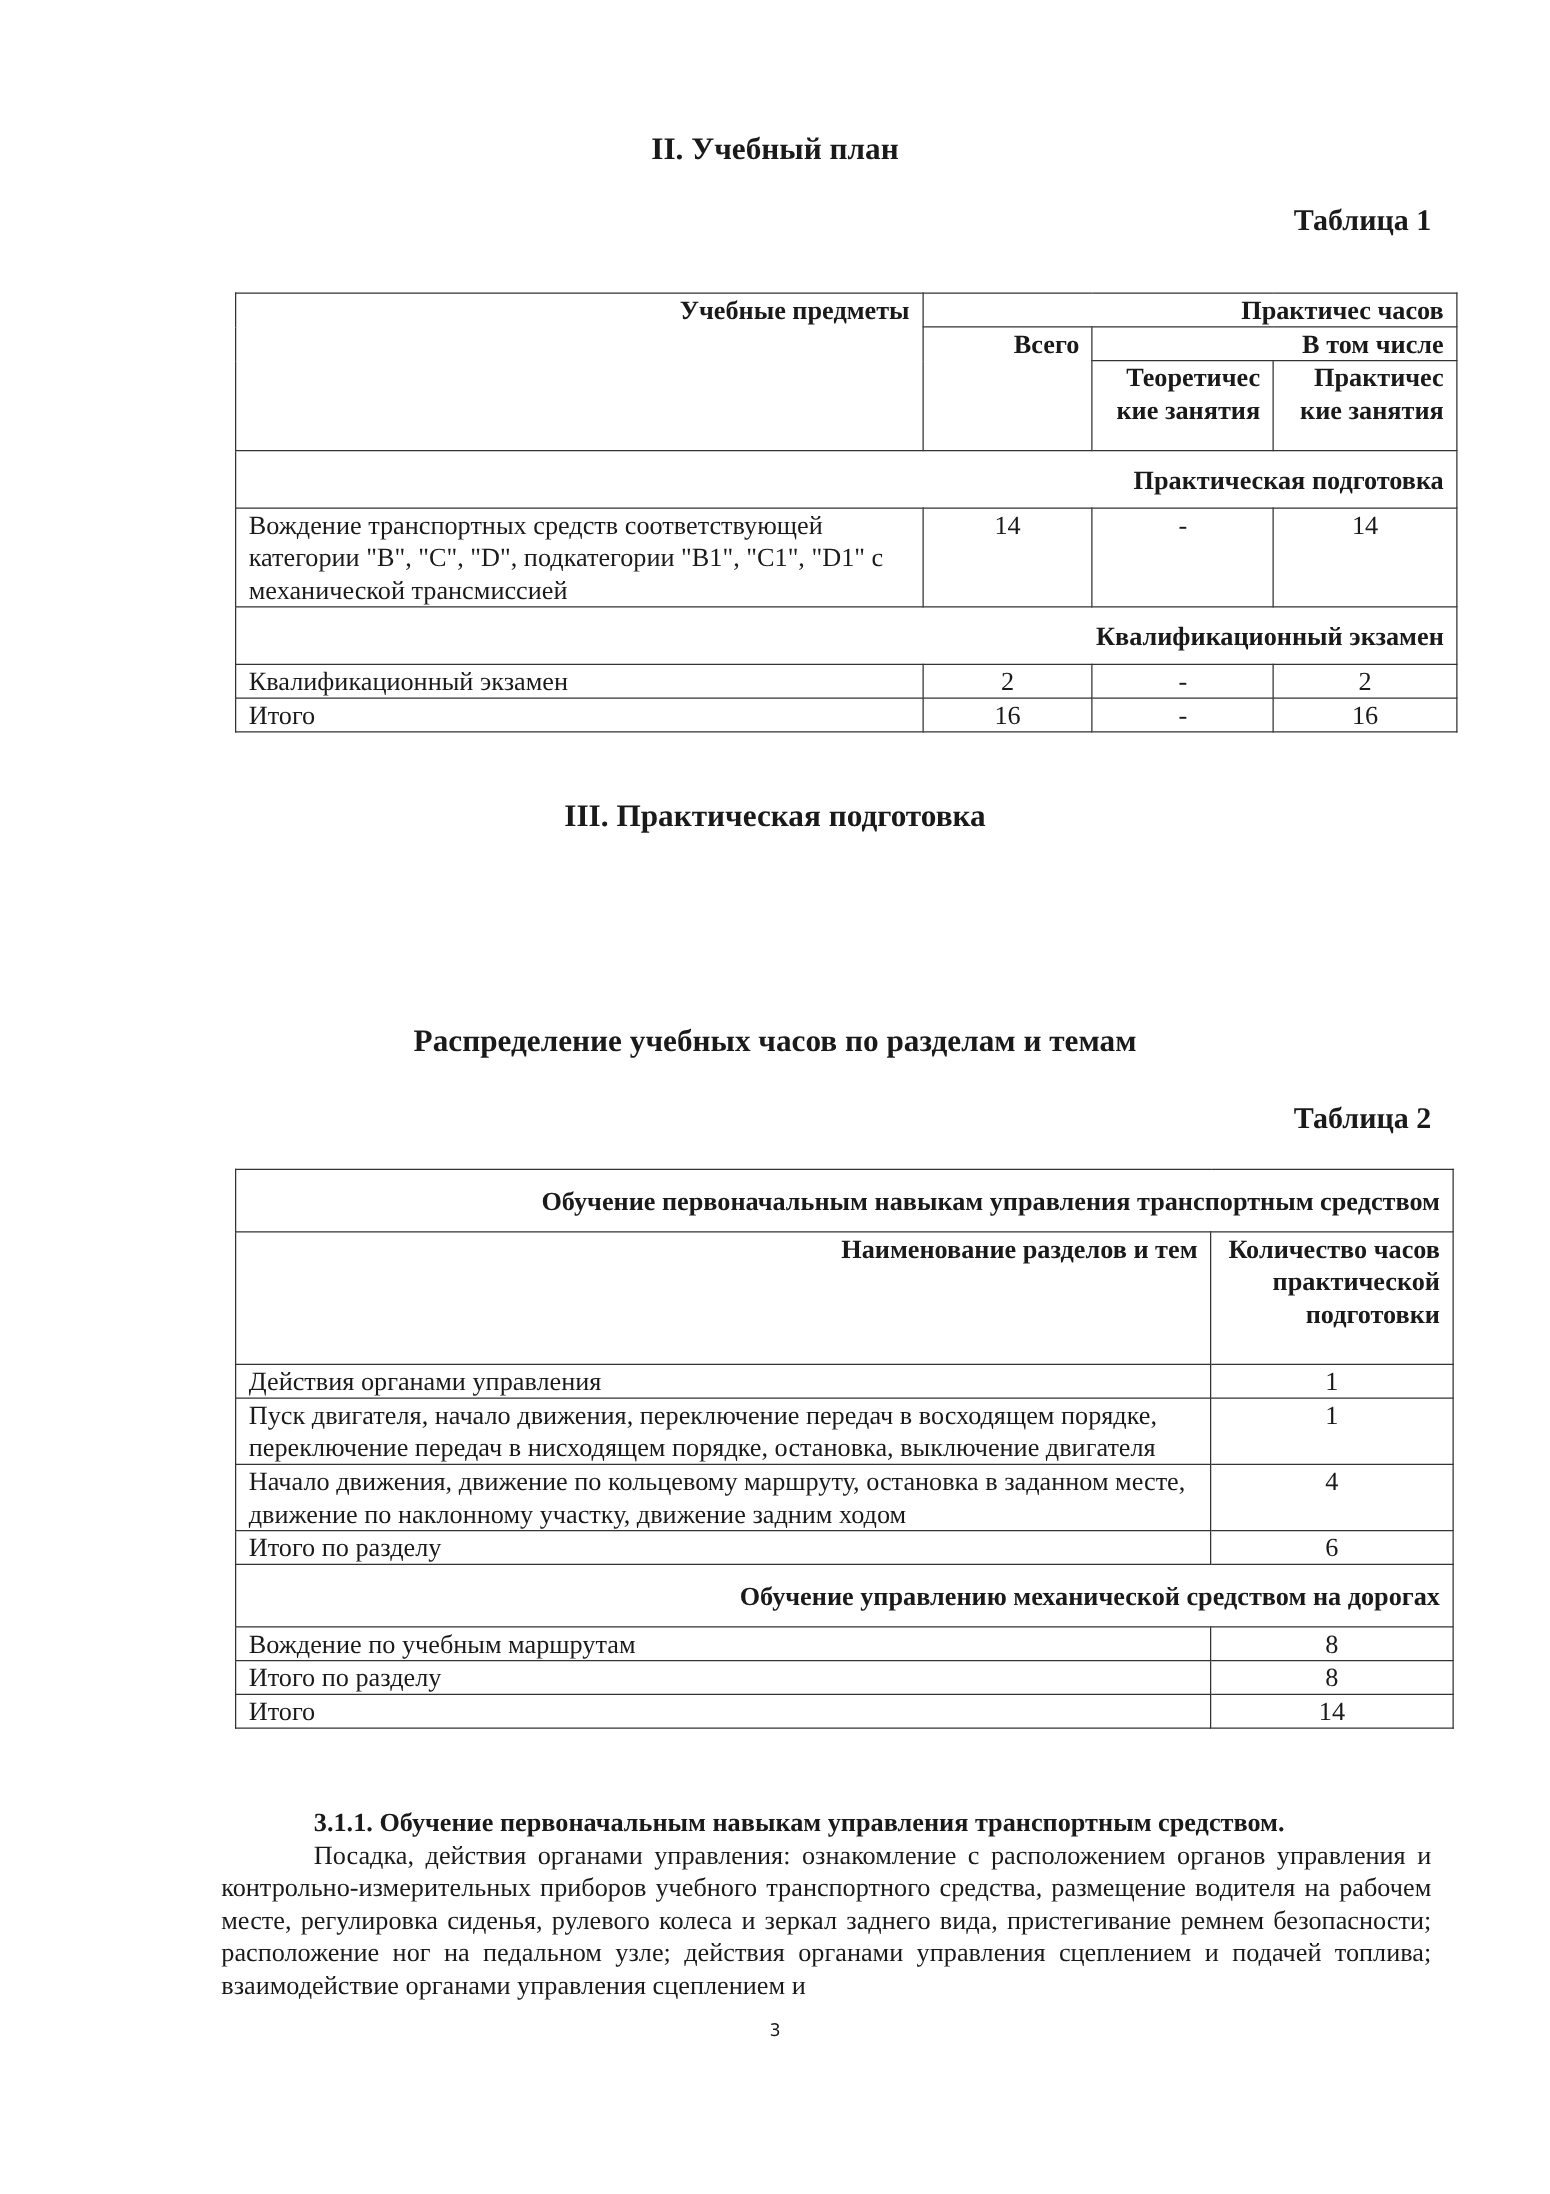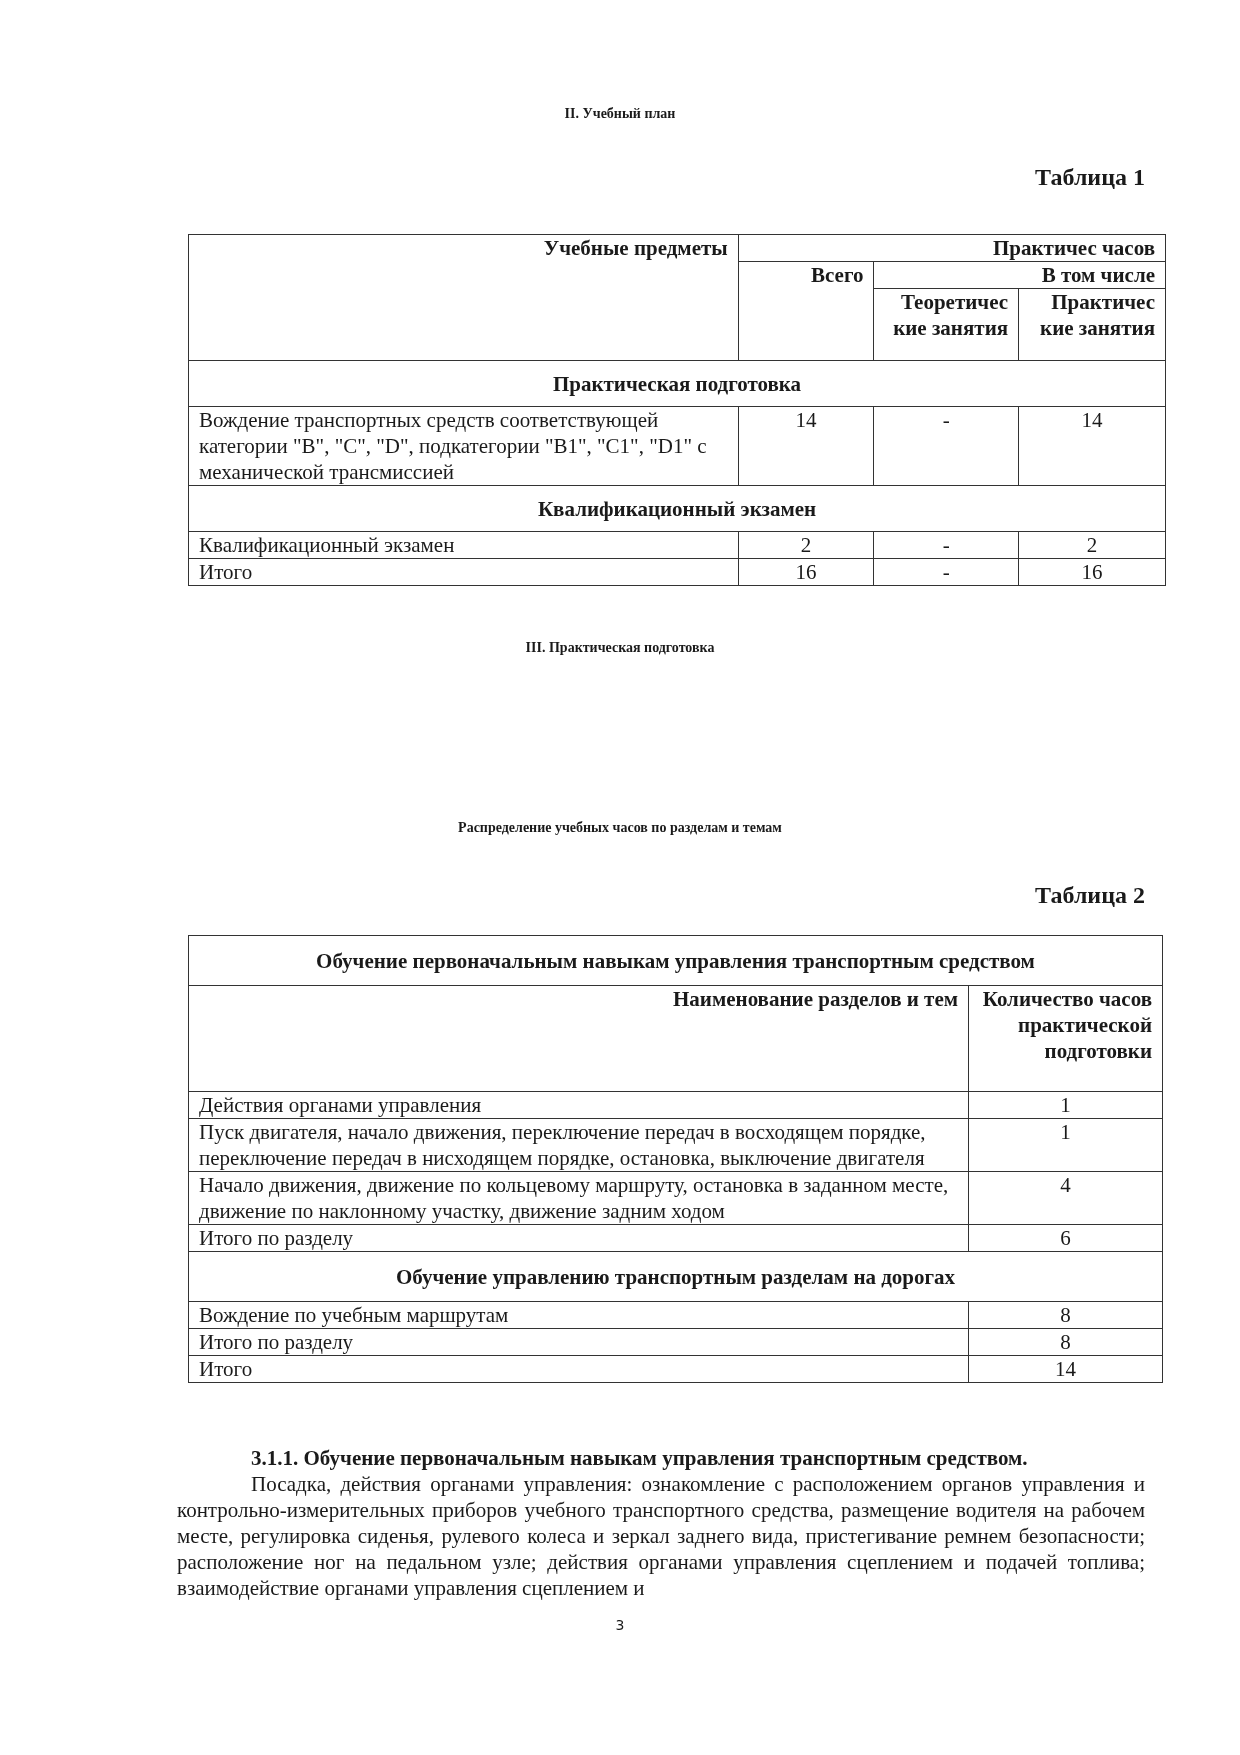--- a/index.html
+++ b/index.html
@@ -1,25 +1,25 @@
 <!DOCTYPE html>
 <html><head>
 <meta charset="utf-8">
 <style>
   html, body { margin: 0; padding: 0; background: #ffffff; }
   body { width: 1240px; height: 1755px; position: relative; overflow: hidden;
          font-family: "Liberation Serif", "DejaVu Serif", serif; color: #1a1a1a; }
   .page { position: absolute; left: 0; top: 0; width: 1240px; height: 1755px; }
-  .h-center { position: absolute; left: 0; width: 1240px; text-align: center; font-weight: bold; font-size: 14px; }
+  .h-center { position: absolute; left: 0; width: 1240px; text-align: center; font-weight: bold; font-size: 25px; }
   .table-caption { position: absolute; right: 95px; font-weight: bold; font-size: 24px; }
   table { border-collapse: collapse; position: absolute; font-size: 21px; line-height: 26px; }
   td, th { border: 1.5px solid #333; vertical-align: top; padding: 0 10px; }
   th { font-weight: bold; text-align: right; }
   td.num { text-align: center; }
-  td.section { text-align: center; font-weight: bold; vertical-align: middle; margin-left: 20px; }
+  td.section { text-align: right; font-weight: bold; vertical-align: middle; margin-left: 20px; }
   .t1 { left: 188px; top: 234px; width: 978px; }
   .t2 { left: 188px; top: 935px; width: 975px; }
   .para { position: absolute; left: 177px; width: 968px; font-size: 21px; line-height: 26px; text-align: justify; }
   .indent { text-indent: 74px; }
   .page-num { position: absolute; top: 1617px; left: 0; width: 1240px; text-align: center;
               font-family: "DejaVu Sans", sans-serif; font-size: 14px; }
 </style>
 </head>
 <body>
 
@@ -104,21 +104,21 @@
     </tr>
     <tr>
       <td>Начало движения, движение по кольцевому маршруту, остановка в заданном месте, движение по наклонному участку, движение задним ходом</td>
       <td class="num">4</td>
     </tr>
     <tr>
       <td>Итого по разделу</td>
       <td class="num">6</td>
     </tr>
     <tr style="height:50px;">
-      <td colspan="2" class="section">Обучение управлению транспортным разделам на дорогах</td>
+      <td colspan="2" class="section">Обучение управлению механической средством на дорогах</td>
     </tr>
     <tr>
       <td>Вождение по учебным маршрутам</td>
       <td class="num">8</td>
     </tr>
     <tr>
       <td>Итого по разделу</td>
       <td class="num">8</td>
     </tr>
     <tr>

